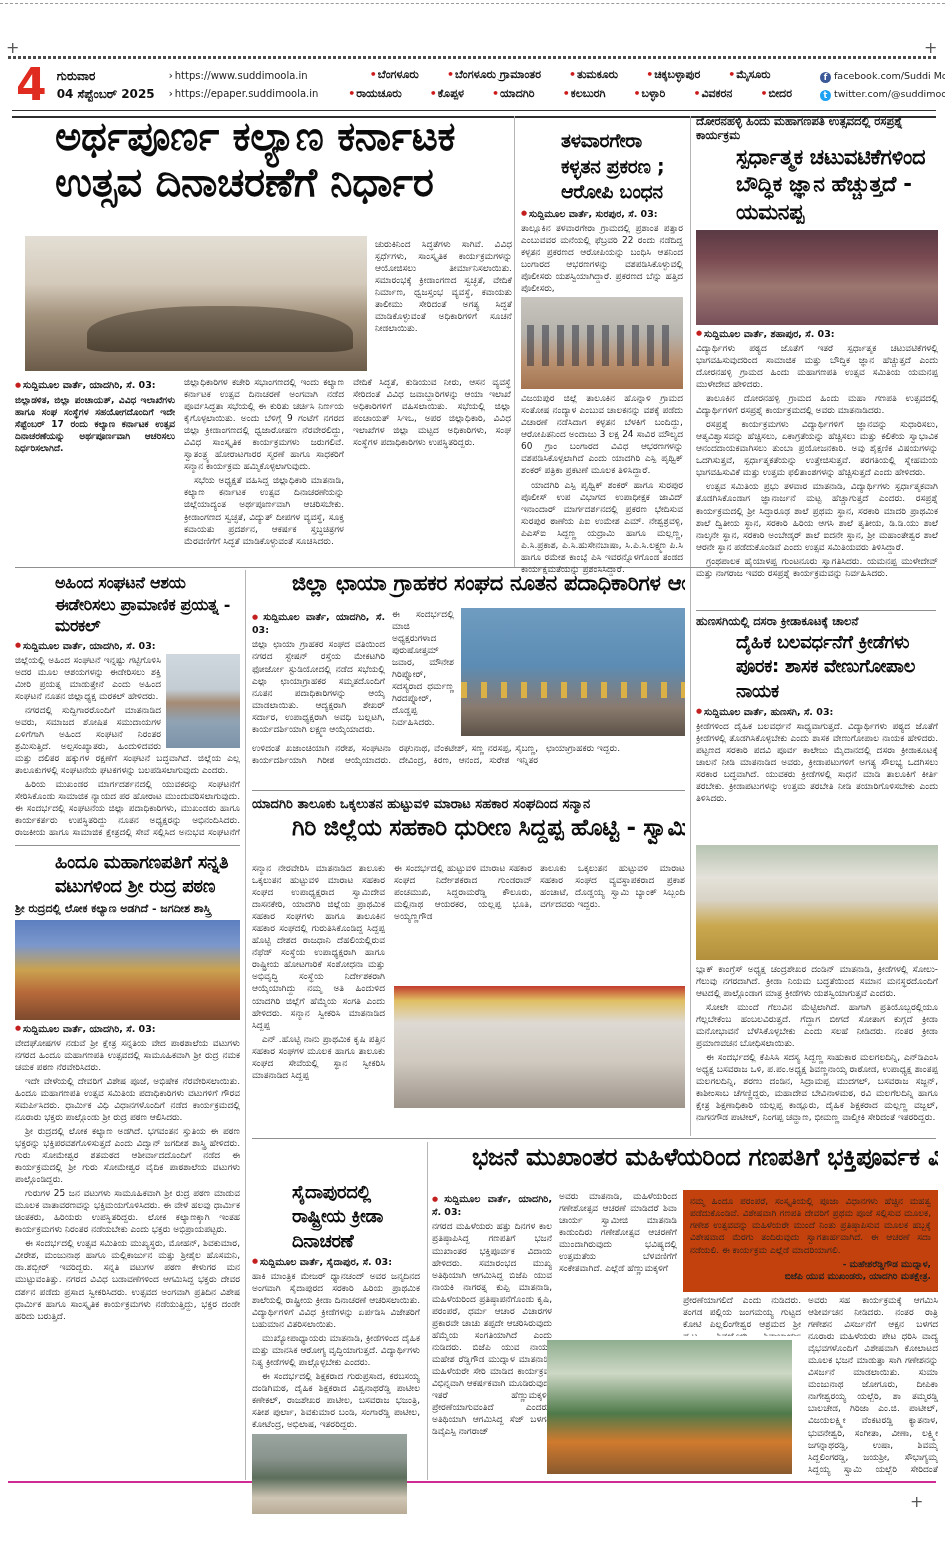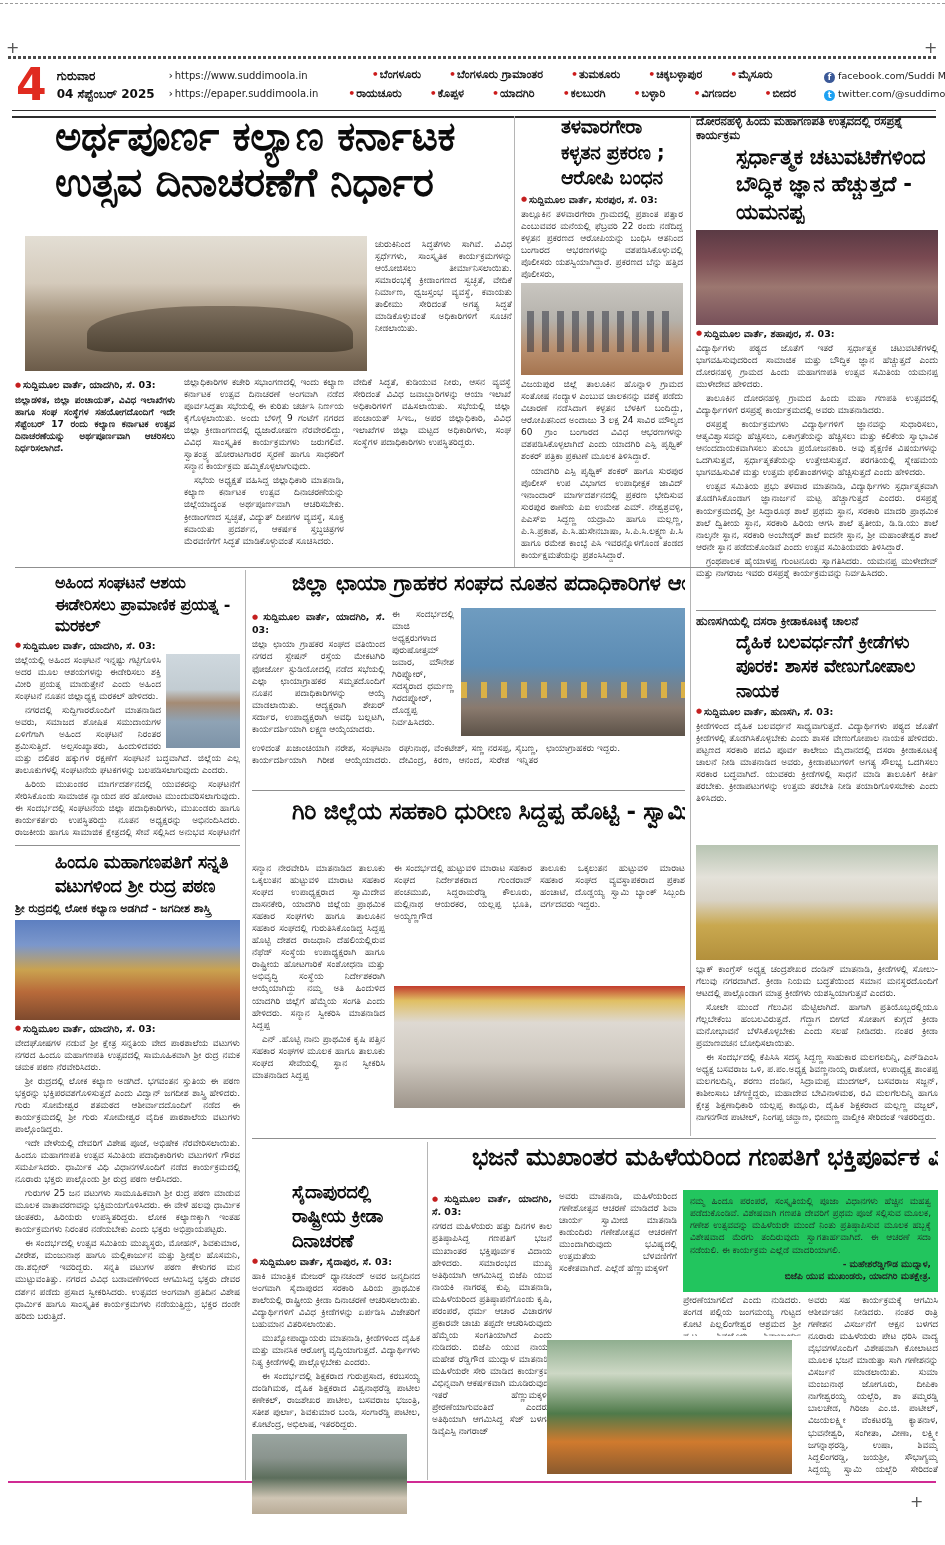--- a/index.html
+++ b/index.html
@@ -62,21 +62,21 @@
   .ph-garland{background:linear-gradient(180deg,#6f9cc0 0%,#5c8cb4 45%,#8a7a6e 78%,#5c5248 100%);}
   .ph-garland::after{content:"";position:absolute;left:0;right:0;top:58%;height:12%;
     background:repeating-linear-gradient(90deg,rgba(235,185,60,.85) 0 6px,transparent 6px 20px);}
   .ph-torch{background:linear-gradient(180deg,#b7c4b2 0%,#e4e2da 28%,#d9d3c6 48%,#c9a84f 70%,#b3903c 100%);}
   .ph-temple{background:linear-gradient(180deg,#5d7fc0 0%,#7b97cc 25%,#caa24f 50%,#b86a3a 72%,#7e4a2e 100%);}
   .ph-honor{background:linear-gradient(180deg,#c23b2e 0%,#e0bf62 12%,#ded9d2 30%,#cfc9c0 62%,#9d948a 100%);}
   .ph-school{background:linear-gradient(180deg,#9aa5a0 0%,#8a948e 30%,#5c6e5c 55%,#cfc5b4 80%,#b9ac97 100%);}
   .ph-bhajane{background:linear-gradient(180deg,#8fae8f 0%,#cdd8c5 25%,#4f7a4a 55%,#d07a2e 76%,#8a5a2e 100%);}
 
   
-  .quote{background:#22c55e;padding:5px 7px;font-size:9px;line-height:1.35;text-align:justify;color:#222;}
+  .quote{background:#c2410c;padding:5px 7px;font-size:9px;line-height:1.35;text-align:justify;color:#222;}
   .quote .attr{display:block;text-align:right;font-weight:bold;margin-top:2px;}
 
   
   .cols3{column-count:3;column-gap:8px;}
 </style>
 </head>
 <body>
 
 <div id="page">
 
@@ -94,21 +94,21 @@
     </div>
     <div class="urlcol">
       <div><span class="chev">›</span><span>https://www.suddimoola.in</span></div>
       <div><span class="chev">›</span><span>https://epaper.suddimoola.in</span></div>
     </div>
     <div class="citycol">
       <div>
         <span class="city">ಬೆಂಗಳೂರು</span><span class="city">ಬೆಂಗಳೂರು ಗ್ರಾಮಾಂತರ</span><span class="city">ತುಮಕೂರು</span><span class="city">ಚಿಕ್ಕಬಳ್ಳಾಪುರ</span><span class="city">ಮೈಸೂರು</span>
       </div>
       <div>
-        <span class="city">ರಾಯಚೂರು</span><span class="city">ಕೊಪ್ಪಳ</span><span class="city">ಯಾದಗಿರಿ</span><span class="city">ಕಲಬುರಗಿ</span><span class="city">ಬಳ್ಳಾರಿ</span><span class="city">ವಿಗಣದಲ</span><span class="city">ಬೀದರ</span>
+        <span class="city">ರಾಯಚೂರು</span><span class="city">ಕೊಪ್ಪಳ</span><span class="city">ಯಾದಗಿರಿ</span><span class="city">ಕಲಬುರಗಿ</span><span class="city">ಬಳ್ಳಾರಿ</span><span class="city">ವಿವಕರನ</span><span class="city">ಬೀದರ</span>
       </div>
     </div>
     <div class="socialcol">
       <div><span class="sicon fb">f</span><span>facebook.com/Suddi Moola</span></div>
       <div><span class="sicon tw">t</span><span>twitter.com/@suddimoola22</span></div>
     </div>
     <div class="hsep"></div>
     <div class="masthead">ಸುದ್ದಿಮೂಲ</div>
   </div>
   <div id="header-rule"></div>
@@ -138,21 +138,21 @@
       <div class="bd" style="width:160px;overflow:hidden;">
         <p class="noind">ಜಿಲ್ಲಾಧಿಕಾರಿಗಳ ಕಚೇರಿ ಸಭಾಂಗಣದಲ್ಲಿ ಇಂದು ಕಲ್ಯಾಣ ಕರ್ನಾಟಕ ಉತ್ಸವ ದಿನಾಚರಣೆ ಅಂಗವಾಗಿ ನಡೆದ ಪೂರ್ವಸಿದ್ಧತಾ ಸಭೆಯಲ್ಲಿ ಈ ಕುರಿತು ಚರ್ಚಿಸಿ ನಿರ್ಣಯ ಕೈಗೊಳ್ಳಲಾಯಿತು. ಅಂದು ಬೆಳಿಗ್ಗೆ 9 ಗಂಟೆಗೆ ನಗರದ ಜಿಲ್ಲಾ ಕ್ರೀಡಾಂಗಣದಲ್ಲಿ ಧ್ವಜಾರೋಹಣ ನೆರವೇರಲಿದ್ದು, ವಿವಿಧ ಸಾಂಸ್ಕೃತಿಕ ಕಾರ್ಯಕ್ರಮಗಳು ಜರುಗಲಿವೆ. ಸ್ವಾತಂತ್ರ್ಯ ಹೋರಾಟಗಾರರ ಸ್ಮರಣೆ ಹಾಗೂ ಸಾಧಕರಿಗೆ ಸನ್ಮಾನ ಕಾರ್ಯಕ್ರಮ ಹಮ್ಮಿಕೊಳ್ಳಲಾಗುವುದು.</p>
         <p>ಸಭೆಯ ಅಧ್ಯಕ್ಷತೆ ವಹಿಸಿದ್ದ ಜಿಲ್ಲಾಧಿಕಾರಿ ಮಾತನಾಡಿ, ಕಲ್ಯಾಣ ಕರ್ನಾಟಕ ಉತ್ಸವ ದಿನಾಚರಣೆಯನ್ನು ಜಿಲ್ಲೆಯಾದ್ಯಂತ ಅರ್ಥಪೂರ್ಣವಾಗಿ ಆಚರಿಸಬೇಕು. ಕ್ರೀಡಾಂಗಣದ ಸ್ವಚ್ಛತೆ, ವಿದ್ಯುತ್ ದೀಪಗಳ ವ್ಯವಸ್ಥೆ, ಸೂಕ್ತ ಕವಾಯತು ಪ್ರದರ್ಶನ, ಆಕರ್ಷಕ ಸ್ತಬ್ಧಚಿತ್ರಗಳ ಮೆರವಣಿಗೆಗೆ ಸಿದ್ಧತೆ ಮಾಡಿಕೊಳ್ಳುವಂತೆ ಸೂಚಿಸಿದರು.</p>
       </div>
       <div class="bd" style="width:158px;overflow:hidden;">
         <p class="noind">ವೇದಿಕೆ ಸಿದ್ಧತೆ, ಕುಡಿಯುವ ನೀರು, ಆಸನ ವ್ಯವಸ್ಥೆ ಸೇರಿದಂತೆ ವಿವಿಧ ಜವಾಬ್ದಾರಿಗಳನ್ನು ಆಯಾ ಇಲಾಖೆ ಅಧಿಕಾರಿಗಳಿಗೆ ವಹಿಸಲಾಯಿತು. ಸಭೆಯಲ್ಲಿ ಜಿಲ್ಲಾ ಪಂಚಾಯತ್ ಸಿಇಒ, ಅಪರ ಜಿಲ್ಲಾಧಿಕಾರಿ, ವಿವಿಧ ಇಲಾಖೆಗಳ ಜಿಲ್ಲಾ ಮಟ್ಟದ ಅಧಿಕಾರಿಗಳು, ಸಂಘ ಸಂಸ್ಥೆಗಳ ಪದಾಧಿಕಾರಿಗಳು ಉಪಸ್ಥಿತರಿದ್ದರು.</p>
       </div>
     </div>
   </div>
 
-  <div class="art" style="left:521px;top:114px;width:162px;height:452px;">
+  <div class="art" style="left:521px;top:128px;width:162px;height:452px;">
     <div class="hl" style="font-size:19px;line-height:1.35;">ತಳವಾರಗೇರಾ ಕಳ್ಳತನ ಪ್ರಕರಣ ; ಆರೋಪಿ ಬಂಧನ</div>
     <div class="byline"><span class="dot">●</span><span>ಸುದ್ದಿಮೂಲ ವಾರ್ತೆ, ಸುರಪುರ, ಸೆ. 03:</span></div>
     <div class="bd">
         <p class="noind">ತಾಲ್ಲೂಕಿನ ತಳವಾರಗೇರಾ ಗ್ರಾಮದಲ್ಲಿ ಪ್ರಶಾಂತ ಪತ್ತಾರ ಎಂಬುವವರ ಮನೆಯಲ್ಲಿ ಫೆಬ್ರವರಿ 22 ರಂದು ನಡೆದಿದ್ದ ಕಳ್ಳತನ ಪ್ರಕರಣದ ಆರೋಪಿಯನ್ನು ಬಂಧಿಸಿ ಆತನಿಂದ ಬಂಗಾರದ ಆಭರಣಗಳನ್ನು ವಶಪಡಿಸಿಕೊಳ್ಳುವಲ್ಲಿ ಪೊಲೀಸರು ಯಶಸ್ವಿಯಾಗಿದ್ದಾರೆ. ಪ್ರಕರಣದ ಬೆನ್ನು ಹತ್ತಿದ ಪೊಲೀಸರು,</p>
       </div>
     <div class="photo ph-police" style="width:162px;height:92px;margin:3px 0;"></div>
     <div class="bd" style="height:212px;overflow:hidden;">
       <p class="noind">ವಿಜಯಪುರ ಜಿಲ್ಲೆ ತಾಲೂಕಿನ ಹೊನ್ನಾಳಿ ಗ್ರಾಮದ ಸಂತೋಷ ನಂದ್ಯಾಳ ಎಂಬುವ ಚಾಲಕನನ್ನು ವಶಕ್ಕೆ ಪಡೆದು ವಿಚಾರಣೆ ನಡೆಸಿದಾಗ ಕಳ್ಳತನ ಬೆಳಕಿಗೆ ಬಂದಿದ್ದು, ಆರೋಪಿತನಿಂದ ಅಂದಾಜು 3 ಲಕ್ಷ 24 ಸಾವಿರ ಮೌಲ್ಯದ 60 ಗ್ರಾಂ ಬಂಗಾರದ ವಿವಿಧ ಆಭರಣಗಳನ್ನು ವಶಪಡಿಸಿಕೊಳ್ಳಲಾಗಿದೆ ಎಂದು ಯಾದಗಿರಿ ಎಸ್ಪಿ ಪೃಥ್ವಿಕ್ ಶಂಕರ್ ಪತ್ರಿಕಾ ಪ್ರಕಟಣೆ ಮೂಲಕ ತಿಳಿಸಿದ್ದಾರೆ.</p>
       <p>ಯಾದಗಿರಿ ಎಸ್ಪಿ ಪೃಥ್ವಿಕ್ ಶಂಕರ್ ಹಾಗೂ ಸುರಪುರ ಪೊಲೀಸ್ ಉಪ ವಿಭಾಗದ ಉಪಾಧೀಕ್ಷಕ ಜಾವಿದ್ ಇನಾಂದಾರ್ ಮಾರ್ಗದರ್ಶನದಲ್ಲಿ ಪ್ರಕರಣ ಭೇದಿಸುವ ಸುರಪುರ ಠಾಣೆಯ ಪಿಐ ಉಮೇಶ ಎಮ್. ನೇಶ್ವಶ್ರವಳ್ಳಿ, ಪಿಎಸ್ಐ ಸಿದ್ದಣ್ಣ ಯದ್ರಾಮಿ ಹಾಗೂ ಮಲ್ಲಣ್ಣ, ಪಿ.ಸಿ.ಪ್ರಕಾಶ, ಪಿ.ಸಿ.ಹುಸೇನಬಾಷಾ, ಸಿ.ಪಿ.ಸಿ.ಲಕ್ಷ್ಮಣ ಪಿ.ಸಿ ಹಾಗೂ ರಮೇಶ ಕಾಂಬ್ಳೆ ಪಿಸಿ ಇವರನ್ನೊಳಗೊಂಡ ತಂಡದ ಕಾರ್ಯಕ್ಷಮತೆಯನ್ನು ಪ್ರಶಂಸಿಸಿದ್ದಾರೆ.</p>
     </div>
@@ -209,20 +209,21 @@
     </div>
     <div class="photo ph-torch" style="width:242px;height:115px;margin:3px 0;"></div>
     <div class="bd" style="height:188px;overflow:hidden;">
       <p class="noind">ಬ್ಲಾಕ್ ಕಾಂಗ್ರೆಸ್ ಅಧ್ಯಕ್ಷ ಚಂದ್ರಶೇಖರ ದಂಡಿನ್ ಮಾತನಾಡಿ, ಕ್ರೀಡೆಗಳಲ್ಲಿ ಸೋಲು-ಗೆಲುವು ನಗರದಾಗಿದೆ. ಕ್ರೀಡಾ ನಿಯಮ ಬದ್ಧತೆಯಿಂದ ಸಮಾನ ಮನಸ್ಥರದೊಂದಿಗೆ ಆಟದಲ್ಲಿ ಪಾಲ್ಗೊಂಡಾಗ ಮಾತ್ರ ಕ್ರೀಡೆಗಳು ಯಶಸ್ವಿಯಾಗುತ್ತವೆ ಎಂದರು.</p>
       <p>ಸೋಲೇ ಮುಂದೆ ಗೆಲುವಿನ ಮೆಟ್ಟಿಲಾಗಿದೆ. ಹಾಗಾಗಿ ಪ್ರತಿಯೊಬ್ಬರಲ್ಲಿಯೂ ಗೆಲ್ಲಬೇಕೆಂಬ ಹಂಬಲವಿರುತ್ತದೆ. ಗೆದ್ದಾಗ ಬೀಗದೆ ಸೋತಾಗ ಕುಗ್ಗದೆ ಕ್ರೀಡಾ ಮನೋಭಾವನೆ ಬೆಳೆಸಿಕೊಳ್ಳಬೇಕು ಎಂದು ಸಲಹೆ ನೀಡಿದರು. ನಂತರ ಕ್ರೀಡಾ ಪ್ರಮಾಣವಚನ ಬೋಧಿಸಲಾಯಿತು.</p>
       <p>ಈ ಸಂದರ್ಭದಲ್ಲಿ ಕೆಪಿಸಿಸಿ ಸದಸ್ಯ ಸಿದ್ದಣ್ಣ ಸಾಹುಕಾರ ಮಲಗಲದಿನ್ನಿ, ಎನ್‌ಡಿಎಂಸಿ ಅಧ್ಯಕ್ಷ ಬಸವರಾಜ ಒಳಿ, ಪ.ಪಂ.ಅಧ್ಯಕ್ಷ ಶಿವಣ್ಣನಾಯ್ಕ ರಾಠೋಡ, ಉಪಾಧ್ಯಕ್ಷ ಶಾಂತಪ್ಪ ಮಲಗಲದಿನ್ನಿ, ಶರಣು ದಂಡಿನ, ಸಿದ್ರಾಮಪ್ಪ ಮುದಗಲ್, ಬಸವರಾಜ ಸಜ್ಜನ್, ಕಾಶೀಂಸಾಬ ಚೆಗಣ್ಣಿದ್ದರು, ಮಹಾದೇವ ಬೇವಿನಾಳಮಠ, ರವಿ ಮಲಗೆಲದಿನ್ನಿ ಹಾಗೂ ಕ್ಷೇತ್ರ ಶಿಕ್ಷಣಾಧಿಕಾರಿ ಯಲ್ಲಪ್ಪ ಕಾಡ್ಲೂರು, ದೈಹಿಕ ಶಿಕ್ಷಕರಾದ ಮಲ್ಲಣ್ಣ ವಜ್ಜಲ್, ನಾಗನಗೌಡ ಪಾಟೀಲ್, ನಿಂಗಪ್ಪ ಚವ್ಹಾಣ, ಭೀಮಣ್ಣ ವಾಲ್ಮೀಕಿ ಸೇರಿದಂತೆ ಇತರರಿದ್ದರು.</p>
     </div>
   </div>
 
   <div class="art" style="left:252px;top:796px;width:433px;height:340px;">
+    <div class="kicker" style="font-size:13px;">ಯಾದಗಿರಿ ತಾಲೂಕು ಒಕ್ಕಲುತನ ಹುಟ್ಟುವಳಿ ಮಾರಾಟ ಸಹಕಾರ ಸಂಘದಿಂದ ಸನ್ಮಾನ</div>
     <div class="hl" style="font-size:23px;white-space:nowrap;margin-top:2px;">ಗಿರಿ ಜಿಲ್ಲೆಯ ಸಹಕಾರಿ ಧುರೀಣ ಸಿದ್ದಪ್ಪ ಹೊಟ್ಟಿ - ಸ್ವಾಮಿದೇವ ದಾಸನಕೇರಿ</div>
     <div class="bd" style="position:absolute;left:0;top:66px;width:133px;height:270px;overflow:hidden;">
       <p class="noind">ಸನ್ಮಾನ ನೇರವೇರಿಸಿ ಮಾತನಾಡಿದ ತಾಲೂಕು ಒಕ್ಕಲುತನ ಹುಟ್ಟುವಳಿ ಮಾರಾಟ ಸಹಕಾರ ಸಂಘದ ಉಪಾಧ್ಯಕ್ಷರಾದ ಸ್ವಾಮಿದೇವ ದಾಸನಕೇರಿ, ಯಾದಗಿರಿ ಜಿಲ್ಲೆಯ ಪ್ರಾಥಮಿಕ ಸಹಕಾರ ಸಂಘಗಳು ಹಾಗೂ ತಾಲೂಕಿನ ಸಹಕಾರ ಸಂಘದಲ್ಲಿ ಗುರುತಿಸಿಕೊಂಡಿದ್ದ ಸಿದ್ದಪ್ಪ ಹೊಟ್ಟಿ ದೇಶದ ರಾಜಧಾನಿ ದೆಹಲಿಯಲ್ಲಿರುವ ನೆಫೆಡ್ ಸಂಸ್ಥೆಯ ಉಪಾಧ್ಯಕ್ಷರಾಗಿ ಹಾಗೂ ರಾಷ್ಟ್ರೀಯ ಹೋಟಗಾರಿಕೆ ಸಂಶೋಧನಾ ಮತ್ತು ಅಭಿವೃದ್ಧಿ ಸಂಸ್ಥೆಯ ನಿರ್ದೇಶಕರಾಗಿ ಆಯ್ಕೆಯಾಗಿದ್ದು ನಮ್ಮ ಅತಿ ಹಿಂದುಳಿದ ಯಾದಗಿರಿ ಜಿಲ್ಲೆಗೆ ಹೆಮ್ಮೆಯ ಸಂಗತಿ ಎಂದು ಹೇಳಿದರು. ಸನ್ಮಾನ ಸ್ವೀಕರಿಸಿ ಮಾತನಾಡಿದ ಸಿದ್ದಪ್ಪ</p>
       <p>ಎನ್ .ಹೊಟ್ಟಿ ನಾನು ಪ್ರಾಥಮಿಕ ಕೃಷಿ ಪತ್ತಿನ ಸಹಕಾರ ಸಂಘಗಳ ಮೂಲಕ ಹಾಗೂ ತಾಲೂಕು ಸಂಘದ ಸೇವೆಯಲ್ಲಿ ಸ್ಥಾನ ಸ್ವೀಕರಿಸಿ ಮಾತನಾಡಿದ ಸಿದ್ದಪ್ಪ</p>
     </div>
     <div class="bd" style="position:absolute;left:288px;top:66px;width:145px;height:116px;overflow:hidden;">
       <p class="noind">ತಾಲೂಕು ಒಕ್ಕಲುತನ ಹುಟ್ಟುವಳಿ ಮಾರಾಟ ಸಹಕಾರ ಸಂಘದ ವ್ಯವಸ್ಥಾಪಕರಾದ ಪ್ರಕಾಶ ಹಂಚಾಟೆ, ದೊಡ್ಡಯ್ಯ ಸ್ವಾಮಿ ಬ್ಯಾಂಕ್ ಸಿಬ್ಬಂದಿ ವರ್ಗದವರು ಇದ್ದರು.</p>
     </div>
     <div class="bd" style="position:absolute;left:142px;top:66px;width:138px;height:116px;overflow:hidden;">
       <p class="noind">ಈ ಸಂದರ್ಭದಲ್ಲಿ ಹುಟ್ಟುವಳಿ ಮಾರಾಟ ಸಹಕಾರ ಸಂಘದ ನಿರ್ದೇಶಕರಾದ ಗುಂಡರಾವ್ ಪಂಚಮುಖಿ, ಸಿದ್ದರಾಮರೆಡ್ಡಿ ಕೌಲೂರು, ಮಲ್ಲಿನಾಥ ಆಯರಕರ, ಯಲ್ಲಪ್ಪ ಭೂತಿ, ಅಯ್ಯಣ್ಣಗೌಡ</p>
@@ -230,22 +231,22 @@
     <div class="photo ph-honor" style="position:absolute;left:142px;top:190px;width:291px;height:122px;"></div>
   </div>
 
   <div class="art" style="left:15px;top:850px;width:225px;height:628px;">
     <div class="hl" style="font-size:18px;line-height:1.35;">ಹಿಂದೂ ಮಹಾಗಣಪತಿಗೆ ಸನ್ನತಿ ವಟುಗಳಿಂದ ಶ್ರೀ ರುದ್ರ ಪಠಣ</div>
     <div class="subhead" style="font-size:11px;margin-top:3px;">ಶ್ರೀ ರುದ್ರದಲ್ಲಿ ಲೋಕ ಕಲ್ಯಾಣ ಅಡಗಿದೆ - ಜಗದೀಶ ಶಾಸ್ತ್ರಿ</div>
     <div class="photo ph-temple" style="width:225px;height:100px;margin:5px 0 3px;"></div>
     <div class="byline"><span class="dot">●</span><span>ಸುದ್ದಿಮೂಲ ವಾರ್ತೆ, ಯಾದಗಿರಿ, ಸೆ. 03:</span></div>
     <div class="bd" style="height:430px;overflow:hidden;">
       <p class="noind">ವೇದಘೋಷಗಳ ನಡುವೆ ಶ್ರೀ ಕ್ಷೇತ್ರ ಸನ್ನತಿಯ ವೇದ ಪಾಠಶಾಲೆಯ ವಟುಗಳು ನಗರದ ಹಿಂದೂ ಮಹಾಗಣಪತಿ ಉತ್ಸವದಲ್ಲಿ ಸಾಮೂಹಿಕವಾಗಿ ಶ್ರೀ ರುದ್ರ ನಮಕ ಚಮಕ ಪಠಣ ನೆರವೇರಿಸಿದರು.</p>
+      <p>ಇದೇ ವೇಳೆಯಲ್ಲಿ ದೇವರಿಗೆ ವಿಶೇಷ ಪೂಜೆ, ಅಭಿಷೇಕ ನೆರವೇರಿಸಲಾಯಿತು. ಹಿಂದೂ ಮಹಾಗಣಪತಿ ಉತ್ಸವ ಸಮಿತಿಯ ಪದಾಧಿಕಾರಿಗಳು ವಟುಗಳಿಗೆ ಗೌರವ ಸಮರ್ಪಿಸಿದರು. ಧಾರ್ಮಿಕ ವಿಧಿ ವಿಧಾನಗಳೊಂದಿಗೆ ನಡೆದ ಕಾರ್ಯಕ್ರಮದಲ್ಲಿ ನೂರಾರು ಭಕ್ತರು ಪಾಲ್ಗೊಂಡು ಶ್ರೀ ರುದ್ರ ಪಠಣ ಆಲಿಸಿದರು.</p>
       <p>ಶ್ರೀ ರುದ್ರದಲ್ಲಿ ಲೋಕ ಕಲ್ಯಾಣ ಅಡಗಿದೆ. ಭಗವಂತನ ಸ್ತುತಿಯ ಈ ಪಠಣ ಭಕ್ತರನ್ನು ಭಕ್ತಿಪರವಶಗೊಳಿಸುತ್ತದೆ ಎಂದು ವಿದ್ವಾನ್ ಜಗದೀಶ ಶಾಸ್ತ್ರಿ ಹೇಳಿದರು. ಗುರು ಸೋಮೇಶ್ವರ ಶತಮಠದ ಆಶೀರ್ವಾದದೊಂದಿಗೆ ನಡೆದ ಈ ಕಾರ್ಯಕ್ರಮದಲ್ಲಿ ಶ್ರೀ ಗುರು ಸೋಮೇಶ್ವರ ವೈದಿಕ ಪಾಠಶಾಲೆಯ ವಟುಗಳು ಪಾಲ್ಗೊಂಡಿದ್ದರು.</p>
-      <p>ಇದೇ ವೇಳೆಯಲ್ಲಿ ದೇವರಿಗೆ ವಿಶೇಷ ಪೂಜೆ, ಅಭಿಷೇಕ ನೆರವೇರಿಸಲಾಯಿತು. ಹಿಂದೂ ಮಹಾಗಣಪತಿ ಉತ್ಸವ ಸಮಿತಿಯ ಪದಾಧಿಕಾರಿಗಳು ವಟುಗಳಿಗೆ ಗೌರವ ಸಮರ್ಪಿಸಿದರು. ಧಾರ್ಮಿಕ ವಿಧಿ ವಿಧಾನಗಳೊಂದಿಗೆ ನಡೆದ ಕಾರ್ಯಕ್ರಮದಲ್ಲಿ ನೂರಾರು ಭಕ್ತರು ಪಾಲ್ಗೊಂಡು ಶ್ರೀ ರುದ್ರ ಪಠಣ ಆಲಿಸಿದರು.</p>
       <p>ಗುರುಗಳ 25 ಜನ ವಟುಗಳು ಸಾಮೂಹಿಕವಾಗಿ ಶ್ರೀ ರುದ್ರ ಪಠಣ ಮಾಡುವ ಮೂಲಕ ವಾತಾವರಣವನ್ನು ಭಕ್ತಿಮಯಗೊಳಿಸಿದರು. ಈ ವೇಳೆ ಹಲವು ಧಾರ್ಮಿಕ ಚಿಂತಕರು, ಹಿರಿಯರು ಉಪಸ್ಥಿತರಿದ್ದರು. ಲೋಕ ಕಲ್ಯಾಣಕ್ಕಾಗಿ ಇಂತಹ ಕಾರ್ಯಕ್ರಮಗಳು ನಿರಂತರ ನಡೆಯಬೇಕು ಎಂದು ಭಕ್ತರು ಅಭಿಪ್ರಾಯಪಟ್ಟರು.</p>
       <p>ಈ ಸಂದರ್ಭದಲ್ಲಿ ಉತ್ಸವ ಸಮಿತಿಯ ಮುಖ್ಯಸ್ಥರು, ಮೋಹನ್, ಶಿವಕುಮಾರ, ವೀರೇಶ, ಮಂಜುನಾಥ ಹಾಗೂ ಮಲ್ಲಿಕಾರ್ಜುನ ಮತ್ತು ಶ್ರೀಶೈಲ ಹೊಸಮನಿ, ಡಾ.ಶಬ್ಬೀರ್ ಇವರಿದ್ದರು. ಸನ್ನತಿ ವಟುಗಳ ಪಠಣ ಕೇಳುಗರ ಮನ ಮುಟ್ಟುವಂತಿತ್ತು. ನಗರದ ವಿವಿಧ ಬಡಾವಣೆಗಳಿಂದ ಆಗಮಿಸಿದ್ದ ಭಕ್ತರು ದೇವರ ದರ್ಶನ ಪಡೆದು ಪ್ರಸಾದ ಸ್ವೀಕರಿಸಿದರು. ಉತ್ಸವದ ಅಂಗವಾಗಿ ಪ್ರತಿದಿನ ವಿಶೇಷ ಧಾರ್ಮಿಕ ಹಾಗೂ ಸಾಂಸ್ಕೃತಿಕ ಕಾರ್ಯಕ್ರಮಗಳು ನಡೆಯುತ್ತಿದ್ದು, ಭಕ್ತರ ದಂಡೇ ಹರಿದು ಬರುತ್ತಿದೆ.</p>
     </div>
   </div>
 
   <div class="art" style="left:252px;top:1180px;width:168px;height:336px;">
     <div class="hl" style="font-size:18px;line-height:1.35;">ಸೈದಾಪುರದಲ್ಲಿ ರಾಷ್ಟ್ರೀಯ ಕ್ರೀಡಾ ದಿನಾಚರಣೆ</div>
     <div class="byline"><span class="dot">●</span><span>ಸುದ್ದಿಮೂಲ ವಾರ್ತೆ, ಸೈದಾಪುರ, ಸೆ. 03:</span></div>
     <div class="bd" style="height:188px;overflow:hidden;">
       <p class="noind">ಹಾಕಿ ಮಾಂತ್ರಿಕ ಮೇಜರ್ ಧ್ಯಾನಚಂದ್ ಅವರ ಜನ್ಮದಿನದ ಅಂಗವಾಗಿ ಸೈದಾಪುರದ ಸರಕಾರಿ ಹಿರಿಯ ಪ್ರಾಥಮಿಕ ಶಾಲೆಯಲ್ಲಿ ರಾಷ್ಟ್ರೀಯ ಕ್ರೀಡಾ ದಿನಾಚರಣೆ ಆಚರಿಸಲಾಯಿತು. ವಿದ್ಯಾರ್ಥಿಗಳಿಗೆ ವಿವಿಧ ಕ್ರೀಡೆಗಳನ್ನು ಏರ್ಪಡಿಸಿ ವಿಜೇತರಿಗೆ ಬಹುಮಾನ ವಿತರಿಸಲಾಯಿತು.</p>

